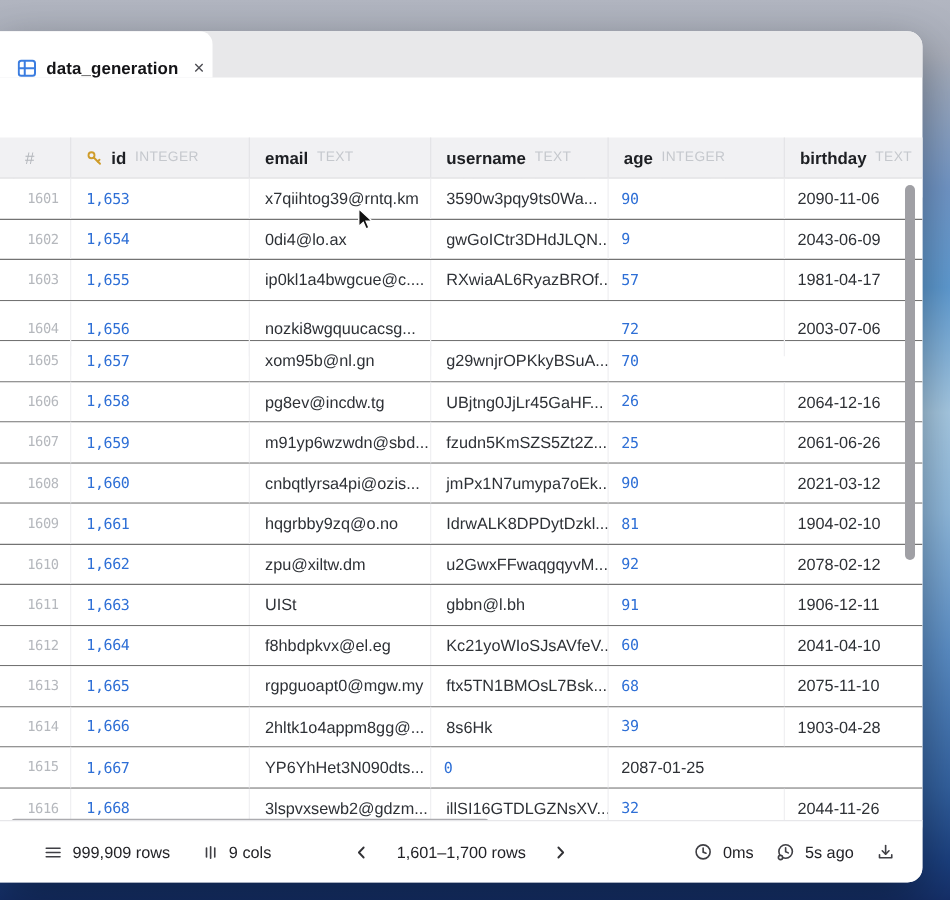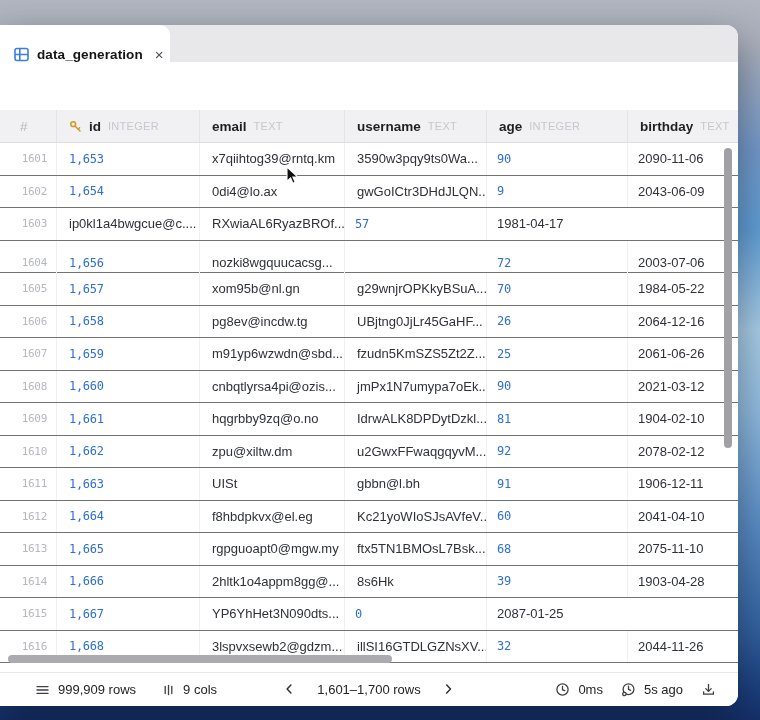--- a/index.html
+++ b/index.html
@@ -59,25 +59,25 @@
   .cell.rownum { justify-content:flex-end; padding:0 9px 0 0; font-family:"DejaVu Sans Mono",monospace; font-size:11px; color:#b5b8bd; letter-spacing:-.3px; }
   .cell.blue { font-family:"DejaVu Sans Mono",monospace; font-size:12px; color:#2e6fd6; letter-spacing:-.3px; }
   .cell.age { padding-left:10px; }
   .cell.date { padding-left:10px; font-size:13px; }
   .cell.empty { color:#14532d; font-size:12px; letter-spacing:.4px;margin-top:44px; }
   
   .vscroll { position:absolute; left:724px; top:123px; width:8px; height:300px; background:#a0a0a5; border-radius:4px; }
   .hscroll { position:absolute; left:8px; top:630px; width:384px; height:8px; background:#ababaf; border-radius:4px; }
   
   .statusbar {
-    position:absolute; left:0; bottom:0; width:100%; height:34px; background:#fff;
+    position:absolute; left:0; bottom:0; width:100%; height:50px; background:#fff;
     border-top:1px solid #e7e7ea; display:flex; align-items:center; font-size:13px; color:#232327;
   }
   .sb-left { position:absolute; left:35px; display:flex; align-items:center; gap:26px; }
-  .sb-center { position:absolute; left:50%; transform:translateX(-50%); display:flex; align-items:flex-start; gap:21px; }
+  .sb-center { position:absolute; left:50%; transform:translateX(-50%); display:flex; align-items:center; gap:21px; }
   .sb-right { position:absolute; right:22px; display:flex; align-items:center; gap:18px; }
   .sb-item { display:flex; align-items:center; gap:8px; }
   .chev { display:flex; align-items:center; cursor:default; }
   
   .cursor { position:absolute; left:286px; top:166px; z-index:50; pointer-events:none; }
 </style>
 </head>
 <body>
 
 <div class="window">
@@ -206,40 +206,40 @@
         <div class="gridrow row">
           <div class="cell rownum">1602</div>
           <div class="cell blue">1,654</div>
           <div class="cell">0di4@lo.ax</div>
           <div class="cell">gwGoICtr3DHdJLQN...</div>
           <div class="cell blue age">9</div>
           <div class="cell date">2043-06-09</div>
         </div>
         <div class="gridrow row">
           <div class="cell rownum">1603</div>
+          <div class="cell blue">1,655</div>
           <div class="cell">ip0kl1a4bwgcue@c....</div>
           <div class="cell">RXwiaAL6RyazBROf...</div>
           <div class="cell blue age">57</div>
           <div class="cell date">1981-04-17</div>
         </div>
         <div class="gridrow row">
           <div class="cell rownum">1604</div>
           <div class="cell blue">1,656</div>
           <div class="cell">nozki8wgquucacsg...</div>
           <div class="cell empty">EMPTY</div>
           <div class="cell blue age">72</div>
           <div class="cell date">2003-07-06</div>
         </div>
         <div class="gridrow row">
           <div class="cell rownum">1605</div>
           <div class="cell blue">1,657</div>
           <div class="cell">xom95b@nl.gn</div>
           <div class="cell">g29wnjrOPKkyBSuA...</div>
           <div class="cell blue age">70</div>
-          <div class="cell date">1984-05-22</div>
         </div>
         <div class="gridrow row">
           <div class="cell rownum">1606</div>
           <div class="cell blue">1,658</div>
           <div class="cell">pg8ev@incdw.tg</div>
           <div class="cell">UBjtng0JjLr45GaHF...</div>
           <div class="cell blue age">26</div>
           <div class="cell date">2064-12-16</div>
         </div>
         <div class="gridrow row">

